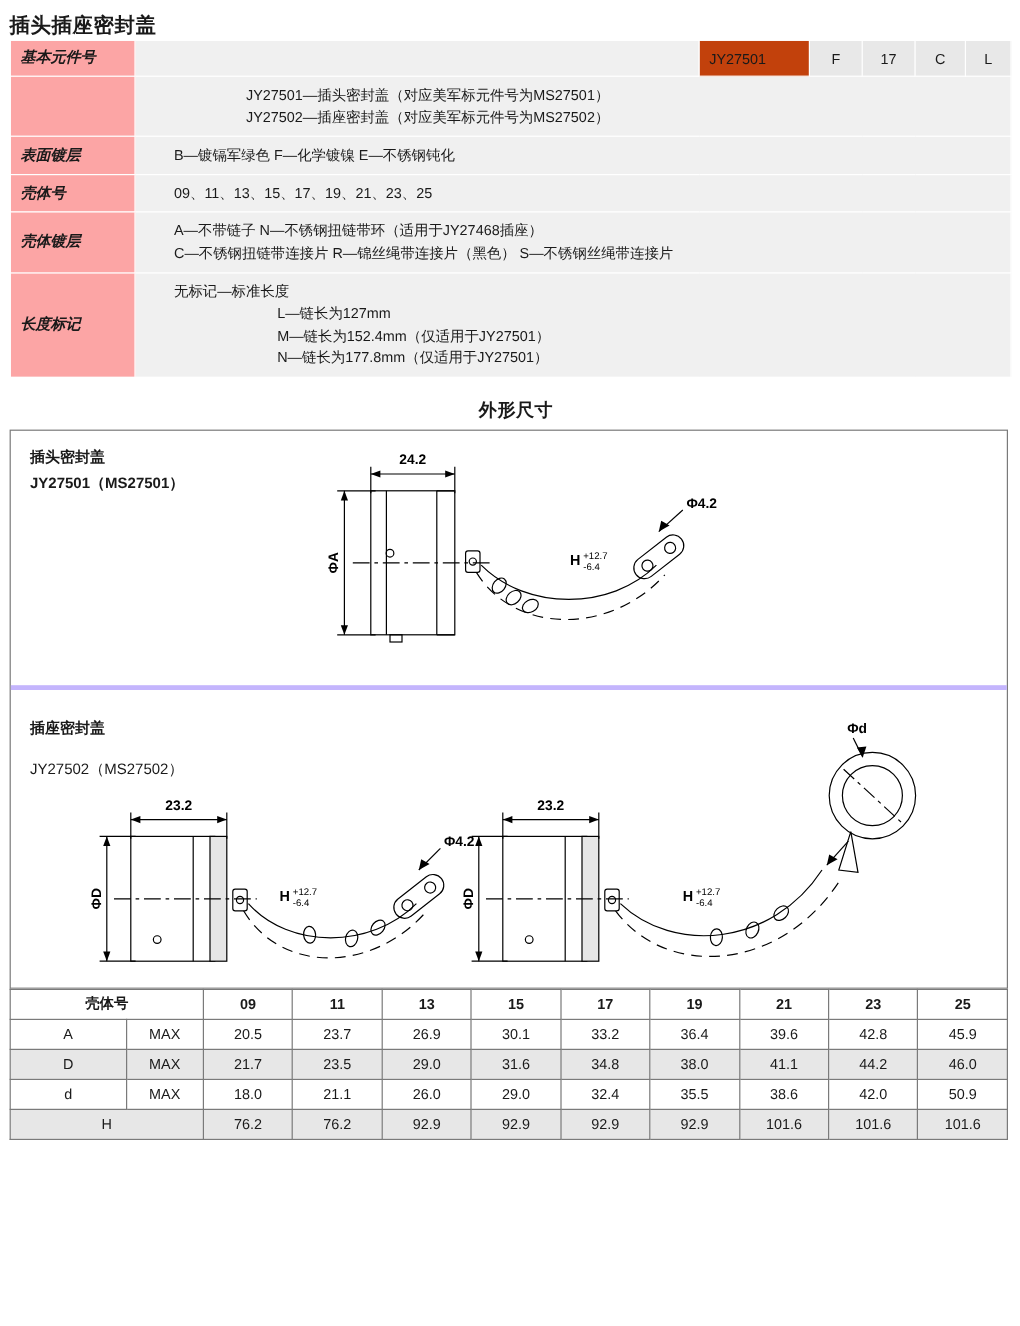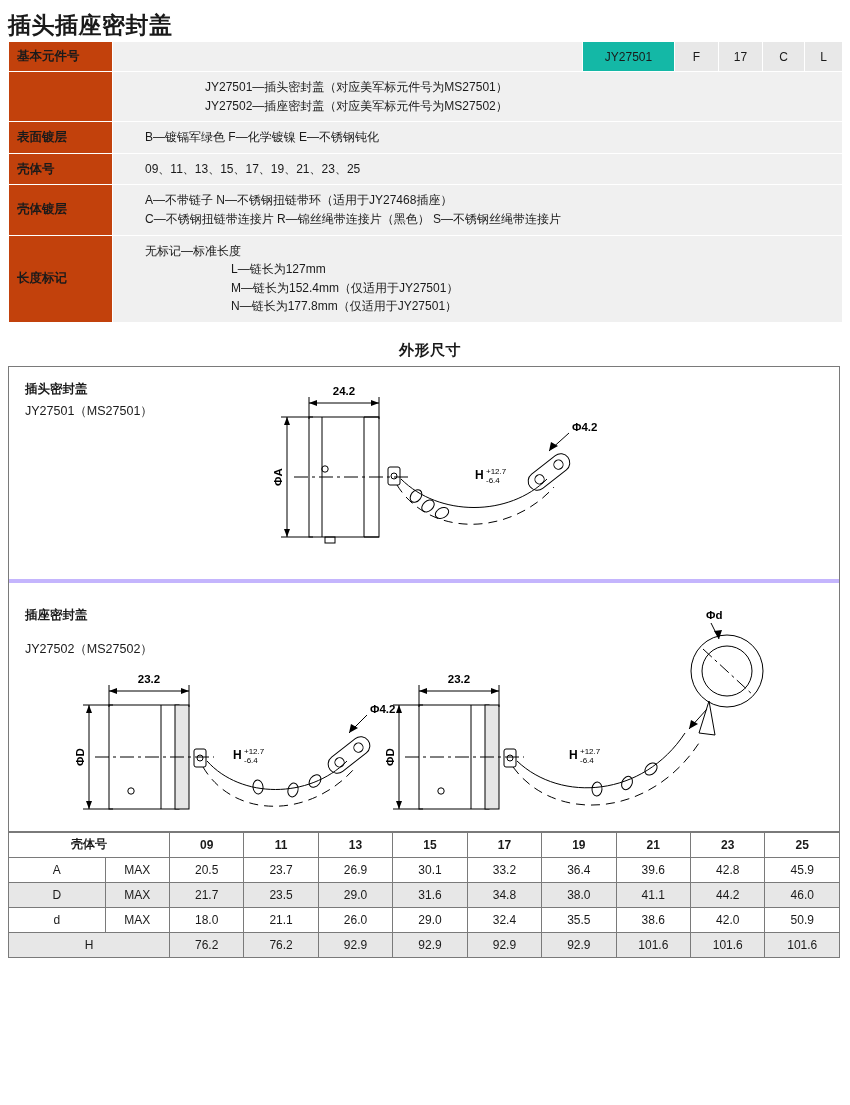--- a/index.html
+++ b/index.html
@@ -16,21 +16,21 @@
     overflow: hidden;
   }
   .page {
     width: 850px;
     height: 1105px;
     position: relative;
     padding: 0;
     box-sizing: border-box;
   }
   .h1 {
-    font-size: 23px;
+    font-size: 17px;
     font-weight: bold;
     margin: 10px 0 0 8px;
     letter-spacing: 0.5px;
   }
   .h2 {
     font-size: 13.5px;
     font-weight: bold;
     margin: 12px 0 6px 10px;
     letter-spacing: 0.5px;
   }
@@ -47,39 +47,40 @@
     width: 834px;
     font-size: 12px;
     table-layout: fixed;
   }
   .model-table td {
     border: 1px solid #ffffff;
     vertical-align: middle;
     padding: 6px 8px;
   }
   .label-cell {
-    background: #c2410c;
+    background: #fca5a5;
     font-weight: bold;
     font-size: 12.5px;
     width: 104px;
     white-space: nowrap;
+    font-style: italic;
   }
   .desc-cell {
     background: #f0f0f0;
     line-height: 1.55;
     font-size: 12px;
   }
   .code-cell {
     background: #e8e8e8;
     text-align: center;
     font-size: 12px;
   }
   .code-cell.name {
-    text-align: center;
-    background: #14b8a6;
+    text-align: left;
+    background: #c2410c;
   }
   .indent1 { padding-left: 84px; }
   .indent2 { padding-left: 110px; }
   .indent3 { padding-left: 24px; }
   .note {
     margin: 10px 0 0 10px;
     font-size: 12.5px;
   }
 
   
@@ -98,21 +99,21 @@
   }
   .blk1 { height: 212px; }
   .blk2 { height: 252px; }
   .cap {
     position: absolute;
     font-size: 12.5px;
     font-weight: bold;
     left: 16px;
   }
   .cap.t1 { top: 14px; }
-  .cap.t2 { top: 36px; font-weight: normal; }
+  .cap.t2 { top: 36px; font-weight: bold; }
   .cap2.t1 { top: 24px; }
   .cap2.t2 { top: 58px; font-weight: normal; }
   svg.dwg { position: absolute; left: 0; top: 0; }
 
   
   .dim-table {
     margin: 0 8px 0 8px;
     width: 832px;
     border-collapse: collapse;
     font-size: 12px;

